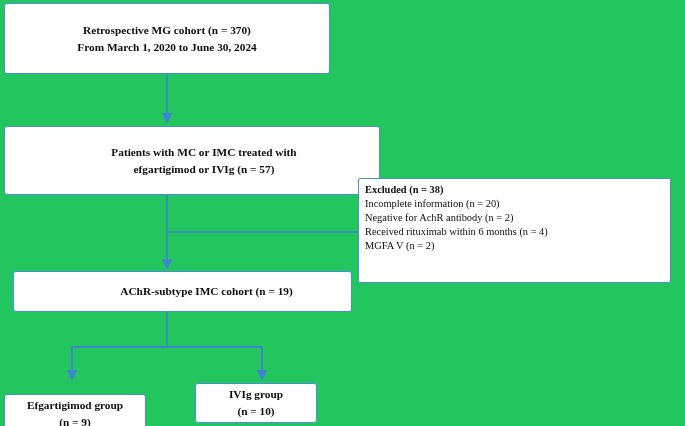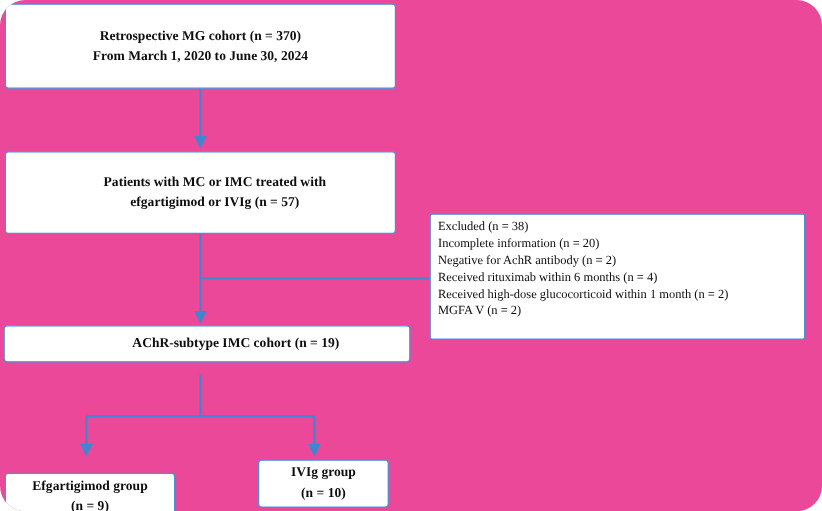--- a/index.html
+++ b/index.html
@@ -4,24 +4,23 @@
 <style>
   html, body {
     margin: 0;
     padding: 0;
     background: #ffffff;
   }
   #flowchart {
     position: relative;
     width: 685px;
     height: 426px;
-    background: #ec4899;
+    background: #22c55e;
     font-family: "Liberation Serif", "DejaVu Serif", serif;
     overflow: hidden;
-    border-radius: 21px;
   }
   #flowchart svg.connectors {
     position: absolute;
     left: 0;
     top: 0;
     width: 685px;
     height: 426px;
     pointer-events: none;
   }
   .node {
@@ -47,68 +46,67 @@
   #node-cohort {
     left: 4px;
     top: 3px;
     width: 326px;
     height: 71px;
   }
   
   #node-treated {
     left: 4px;
     top: 126px;
-    width: 326px;
+    width: 376px;
     height: 69px;
     padding-left: 24px;
   }
   
   #node-achr {
-    left: 3px;
+    left: 13px;
     top: 271px;
     width: 339px;
-    height: 31px;
+    height: 41px;
     padding-left: 48px;
   }
   
   #node-efg {
     left: 4px;
     top: 377px;
     width: 142px;
     height: 40px;
     margin-top: 17px;
   }
   
   #node-ivig {
     left: 195px;
     top: 383px;
-    width: 109px;
+    width: 122px;
     height: 40px;
-    margin-left: 20px;
   }
   
   #node-excluded {
     left: 358px;
     top: 178px;
     width: 313px;
     height: 105px;
     align-items: flex-start;
     justify-content: flex-start;
     padding: 4px 0 0 6px;
     border-radius: 2px;
   }
   #node-excluded .ex-line {
     font-size: 10.4px;
     line-height: 14.1px;
     text-align: left;
     white-space: nowrap;
     font-weight: normal;
   }
   #node-excluded .ex-line.head {
-    font-weight: normal;
+    font-weight: bold;
   }
 </style>
 </head>
 <body>
 
 <div id="flowchart">
 
   <svg class="connectors" viewBox="0 0 685 426" xmlns="http://www.w3.org/2000/svg">
     <defs>
       <marker id="arrowhead" markerWidth="7" markerHeight="7" refX="2.6" refY="3" orient="auto" markerUnits="strokeWidth">
@@ -158,17 +156,16 @@
   <div class="node" id="node-ivig">
     <div class="line">IVIg group</div>
     <div class="line">(n = 10)</div>
   </div>
 
   <div class="node" id="node-excluded">
     <div class="ex-line head">Excluded (n = 38)</div>
     <div class="ex-line">Incomplete information (n = 20)</div>
     <div class="ex-line">Negative for AchR antibody (n = 2)</div>
     <div class="ex-line">Received rituximab within 6 months (n = 4)</div>
-    <div class="ex-line">Received high-dose glucocorticoid within 1 month (n = 2)</div>
     <div class="ex-line">MGFA V (n = 2)</div>
   </div>
 
 </div>
 
 </body></html>

